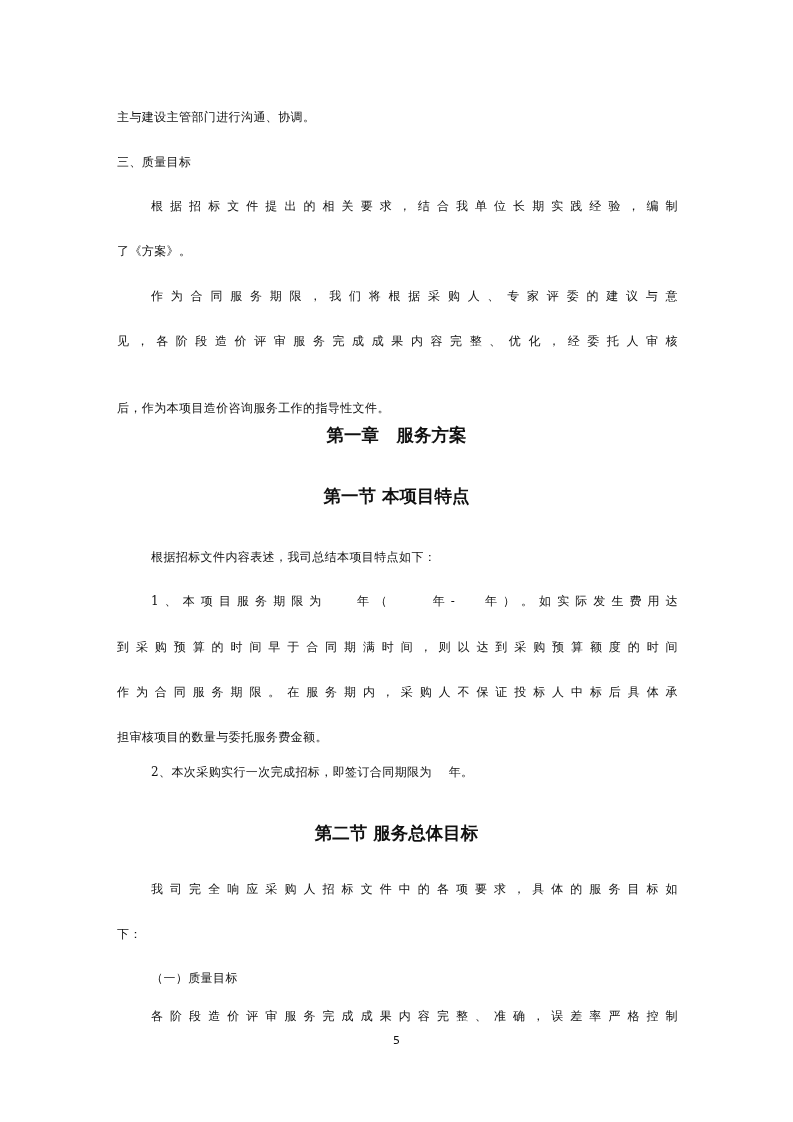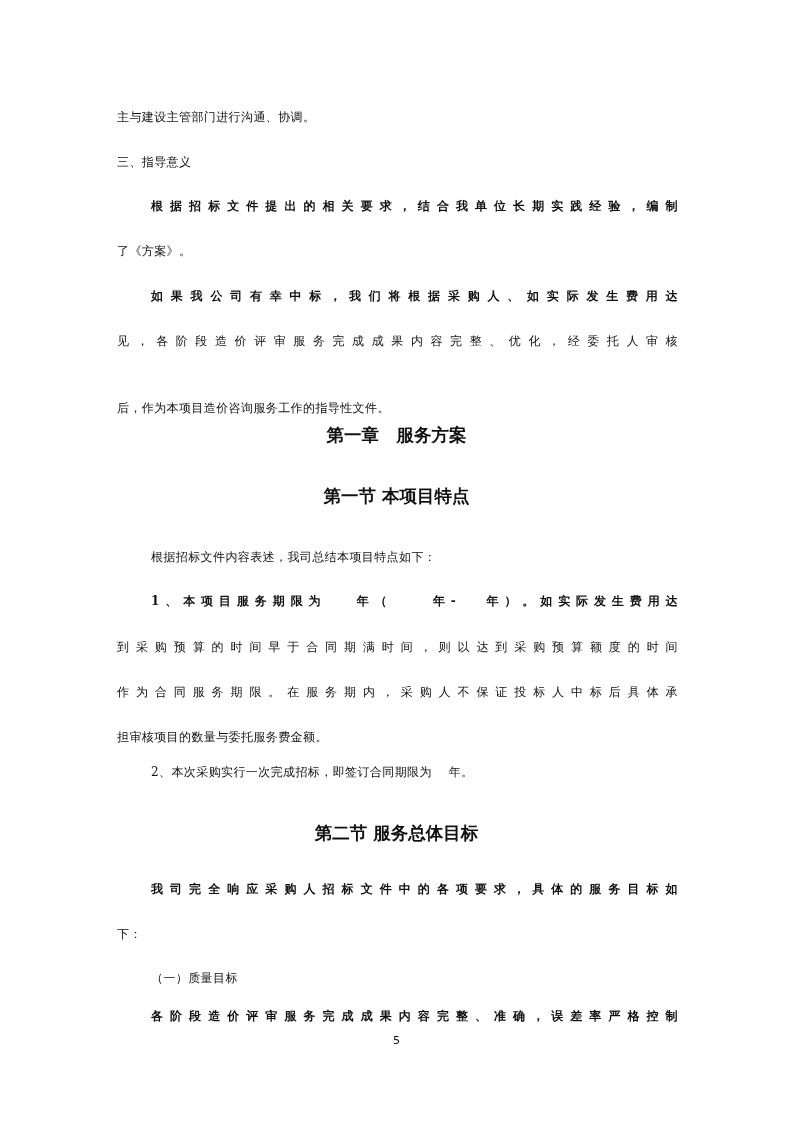--- a/index.html
+++ b/index.html
@@ -1,35 +1,35 @@
 <!DOCTYPE html>
 <html><head>
   <meta charset="utf-8">
   <style>
     html, body { margin: 0; padding: 0; background: #ffffff; }
     body { width: 793px; height: 1122px; position: relative; overflow: hidden;
       font-family: "DejaVu Serif", "Liberation Serif", serif; color: #111; }
     .line { position: absolute; left: 117px; font-size: 12px; line-height: 22px; white-space: nowrap; letter-spacing: 0.4px; }
     .ind { left: 151px; }
     .just { width: 561px; text-align-last: justify; text-align: justify; }
-    .just.ind { width: 527px; font-weight: bold; }
+    .just.ind { width: 527px; }
     .heading { position: absolute; left: 0; width: 793px; text-align: center; font-size: 17.5px; font-weight: bold;
       font-family: "DejaVu Sans", "Liberation Sans", sans-serif; line-height: 22px; }
     .pnum { position: absolute; top: 1034px; left: 0; width: 793px; text-align: center; font-size: 11px;
       font-family: "DejaVu Sans", sans-serif; }
   </style>
 </head>
 <body>
 
 <div>
   <div class="line" style="top:106px">主与建设主管部门进行沟通、协调。</div>
-  <div class="line" style="top:151px">三、指导意义</div>
+  <div class="line" style="top:151px">三、质量目标</div>
   <div class="line ind just" style="top:195px">根据招标文件提出的相关要求，结合我单位长期实践经验，编制</div>
   <div class="line" style="top:240px">了《方案》。</div>
-  <div class="line ind just" style="top:285px">如果我公司有幸中标，我们将根据采购人、如实际发生费用达</div>
+  <div class="line ind just" style="top:285px">作为合同服务期限，我们将根据采购人、专家评委的建议与意</div>
   <div class="line just" style="top:330px">见，各阶段造价评审服务完成成果内容完整、优化，经委托人审核</div>
   <div class="line" style="top:397px">后，作为本项目造价咨询服务工作的指导性文件。</div>
 
   <div class="heading" style="top:424px">第一章　服务方案</div>
   <div class="heading" style="top:485px">第一节 本项目特点</div>
 
   <div class="line ind" style="top:546px">根据招标文件内容表述，我司总结本项目特点如下：</div>
   <div class="line ind just" style="top:590px; white-space:pre">1、本项目服务期限为   年（    年-   年）。如实际发生费用达</div>
   <div class="line just" style="top:636px">到采购预算的时间早于合同期满时间，则以达到采购预算额度的时间</div>
   <div class="line just" style="top:681px">作为合同服务期限。在服务期内，采购人不保证投标人中标后具体承</div>

